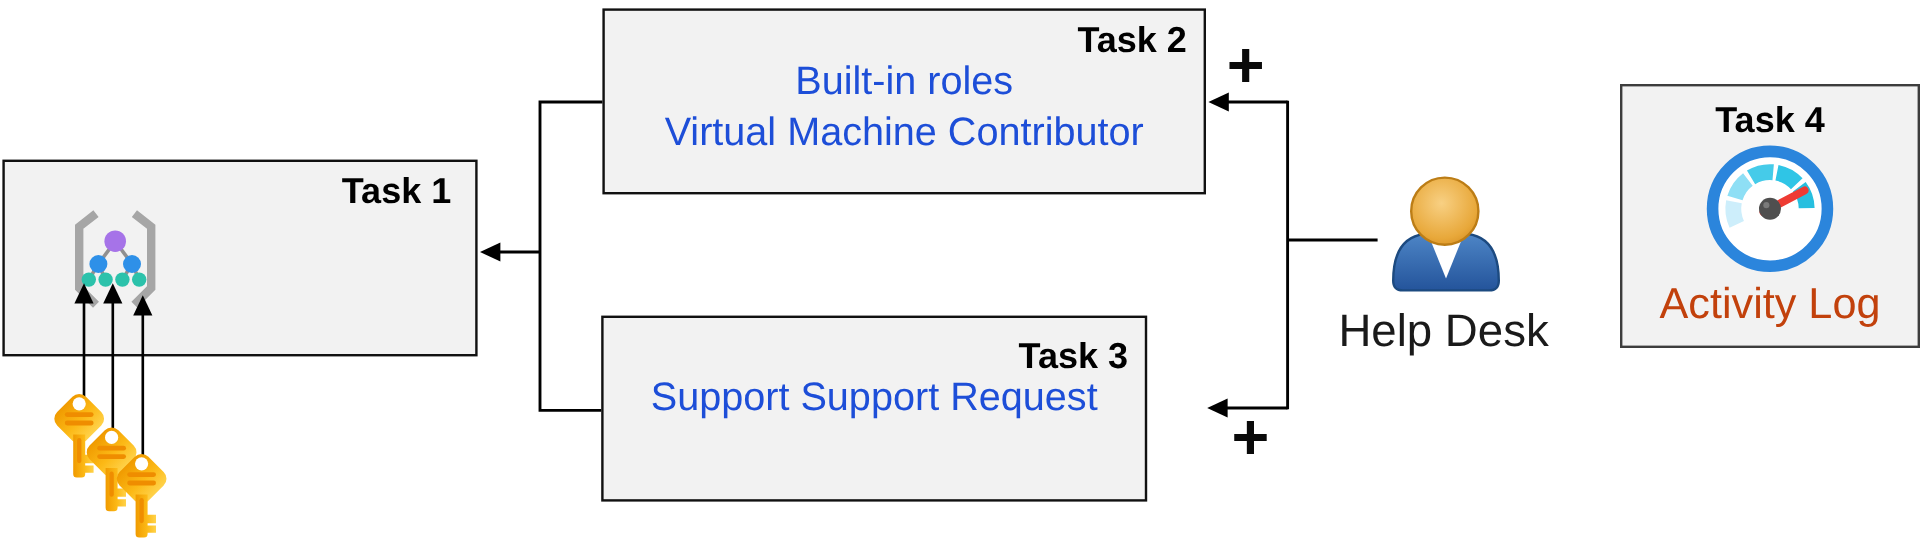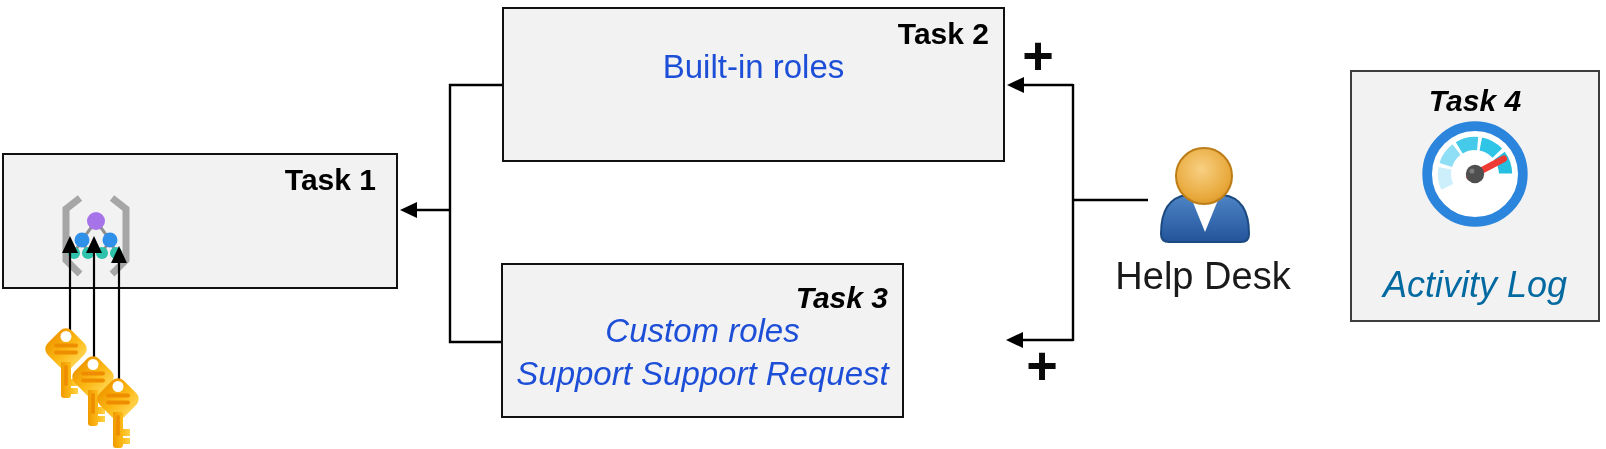--- a/index.html
+++ b/index.html
@@ -24,39 +24,39 @@
     font-size:30px;
     white-space:nowrap;
   }
   .box-text{
     position:absolute;left:0;right:0;
     text-align:center;
     font-size:33px;
     line-height:43px;
     color:#1d4ed8;
   }
-  #task1{left:2px;top:133px;width:396px;height:136px;margin-top:20px;}
+  #task1{left:2px;top:133px;width:396px;height:164px;}
   #task1 .task-label{top:8px;right:20px;}
   #task1-name{
     position:absolute;left:130px;top:70px;width:250px;
     text-align:center;font-size:38px;color:#1a1a1a;
   }
   #mg-icon{position:absolute;left:50px;top:37px;}
   #task2{left:502px;top:7px;width:503px;height:155px;}
   #task2 .task-label{top:8px;right:14px;}
   #task2 .box-text{top:36px;}
-  #task3{left:501px;top:263px;width:403px;height:155px;font-style:italic;}
+  #task3{left:501px;top:263px;width:455px;height:155px;}
   #task3 .task-label{top:16px;right:14px;}
   #task3 .box-text{top:44px;}
-  #task4{left:1350px;top:70px;width:250px;height:252px;border-color:#3d3d3d;border-width:2px;font-style:italic;}
+  #task4{left:1350px;top:70px;width:250px;height:220px;border-color:#3d3d3d;border-width:2px;}
   #task4 .task-label{position:static;display:block;text-align:center;margin-top:12px;}
   #gauge-icon{position:absolute;left:50%;top:46px;margin-left:-56px;}
   #task4-caption{
     position:absolute;left:0;right:0;bottom:14px;
-    text-align:center;font-size:36px;color:#0369a1;
+    text-align:center;font-size:36px;color:#c2410c;
   }
   #person{position:absolute;left:1158px;top:146px;z-index:2;}
   #person-caption{
     position:absolute;left:1103px;top:254px;width:200px;
     text-align:center;font-size:38px;line-height:44px;color:#1a1a1a;z-index:2;
   }
   .plus{
     position:absolute;
     font-size:54px;font-weight:700;color:#0a0a0a;
     transform:translate(-50%,-54%);
@@ -94,27 +94,27 @@
       <circle cx="34" cy="61" r="6" fill="#2cc2ab"></circle>
       <circle cx="48" cy="61" r="6" fill="#2cc2ab"></circle>
       <circle cx="62" cy="61" r="6" fill="#2cc2ab"></circle>
     </svg>
   </div>
 
   <div class="box" id="task2">
     <div class="task-label">Task 2</div>
     <div class="box-text">
       <div>Built-in roles</div>
+      <div>Virtual Machine Contributor</div>
     </div>
   </div>
 
   <div class="box" id="task3">
     <div class="task-label">Task 3</div>
     <div class="box-text">
-      <div>Custom roles</div>
       <div>Support Support Request</div>
     </div>
   </div>
 
   <div class="box" id="task4">
     <div class="task-label">Task 4</div>
     <svg id="gauge-icon" width="112" height="112" viewBox="0 0 110 110">
       <circle cx="55" cy="55" r="47" fill="#ffffff" stroke="#2b85dc" stroke-width="9.5"></circle>
       <g fill="none" stroke-width="13">
         <path d="M27.8,67.7 A30,30 0 0 1 25.5,49.3" stroke="#cdeefb"></path>

